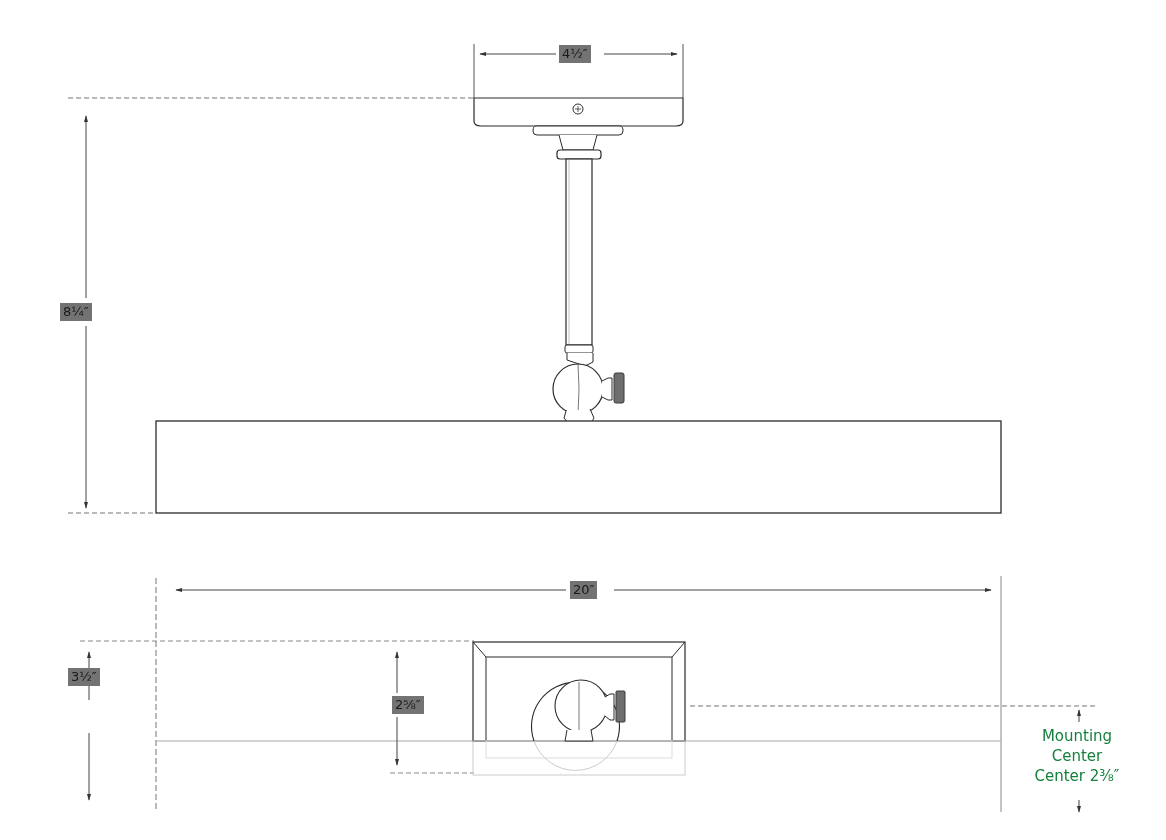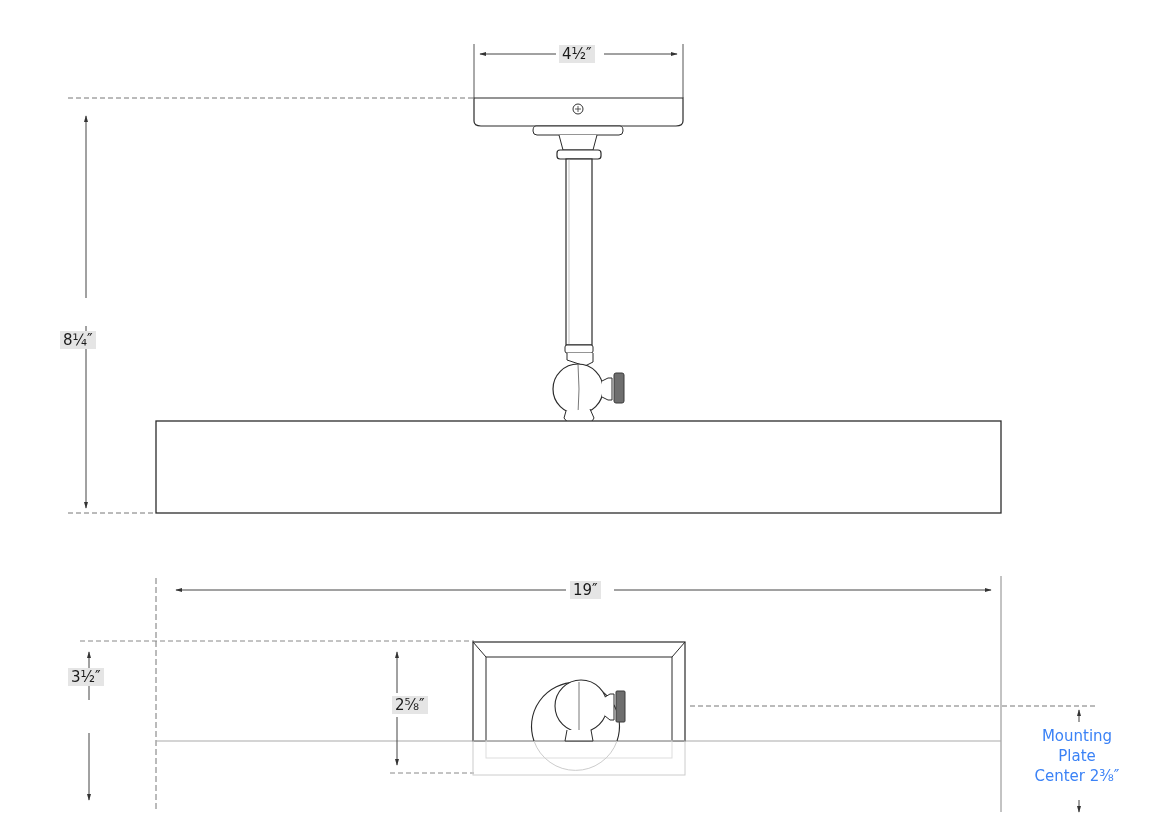--- a/index.html
+++ b/index.html
@@ -1,22 +1,22 @@
 <!DOCTYPE html>
 <html><head>
 <meta charset="utf-8">
 <style>
   html, body { margin: 0; padding: 0; background: #ffffff; }
   body { width: 1166px; height: 840px; position: relative; overflow: hidden;
          font-family: "DejaVu Sans", sans-serif; color: #1a1a1a; }
   svg { position: absolute; left: 0; top: 0; }
-  .lbl { position: absolute; background: #e5e5e5; font-size: 15px; line-height: 18px;
+  .lbl { position: absolute; background: #737373; font-size: 13px; line-height: 18px;
          white-space: nowrap; color: #1a1a1a; padding: 0 3px; }
   .lbl-note { position: absolute; font-size: 15px; line-height: 20px; text-align: center;
-              width: 110px; color: #3b82f6; }
+              width: 110px; color: #15803d; }
   .lbl-note span { display: block; }
 </style>
 </head>
 <body>
 
 <svg width="1166" height="840" viewBox="0 0 1166 840">
   <defs>
     <marker id="arr" viewBox="0 0 10 10" refX="9" refY="5" markerWidth="7" markerHeight="7" orient="auto-start-reverse">
       <path d="M0,2 L10,5 L0,8 z" fill="#333"></path>
     </marker>
@@ -105,22 +105,22 @@
       <path d="M567,730 L565,741 L593,741 L591,730" fill="#fff" stroke="#2b2b2b" stroke-width="1"></path>
     </g>
 
     <line x1="690" y1="706" x2="1095" y2="706" stroke="#777" stroke-width="1" stroke-dasharray="5,3"></line>
     <line x1="1079" y1="722" x2="1079" y2="710" stroke="#444" stroke-width="1" marker-end="url(#arr)"></line>
     <line x1="1079" y1="800" x2="1079" y2="812" stroke="#444" stroke-width="1" marker-end="url(#arr)"></line>
   </g>
 </svg>
 
 <div class="lbl" style="left:559px; top:45px;">4½″</div>
-<div class="lbl" style="left:60px; top:303px;margin-top:28px;">8¼″</div>
-<div class="lbl" style="left:570px; top:581px;">19″</div>
+<div class="lbl" style="left:60px; top:303px;">8¼″</div>
+<div class="lbl" style="left:570px; top:581px;">20″</div>
 <div class="lbl" style="left:68px; top:668px;">3½″</div>
 <div class="lbl" style="left:392px; top:696px;">2⅝″</div>
 
 <div class="lbl-note" style="left:1022px; top:726px;">
   <span>Mounting</span>
-  <span>Plate</span>
+  <span>Center</span>
   <span>Center 2⅜″</span>
 </div>
 
 </body></html>

